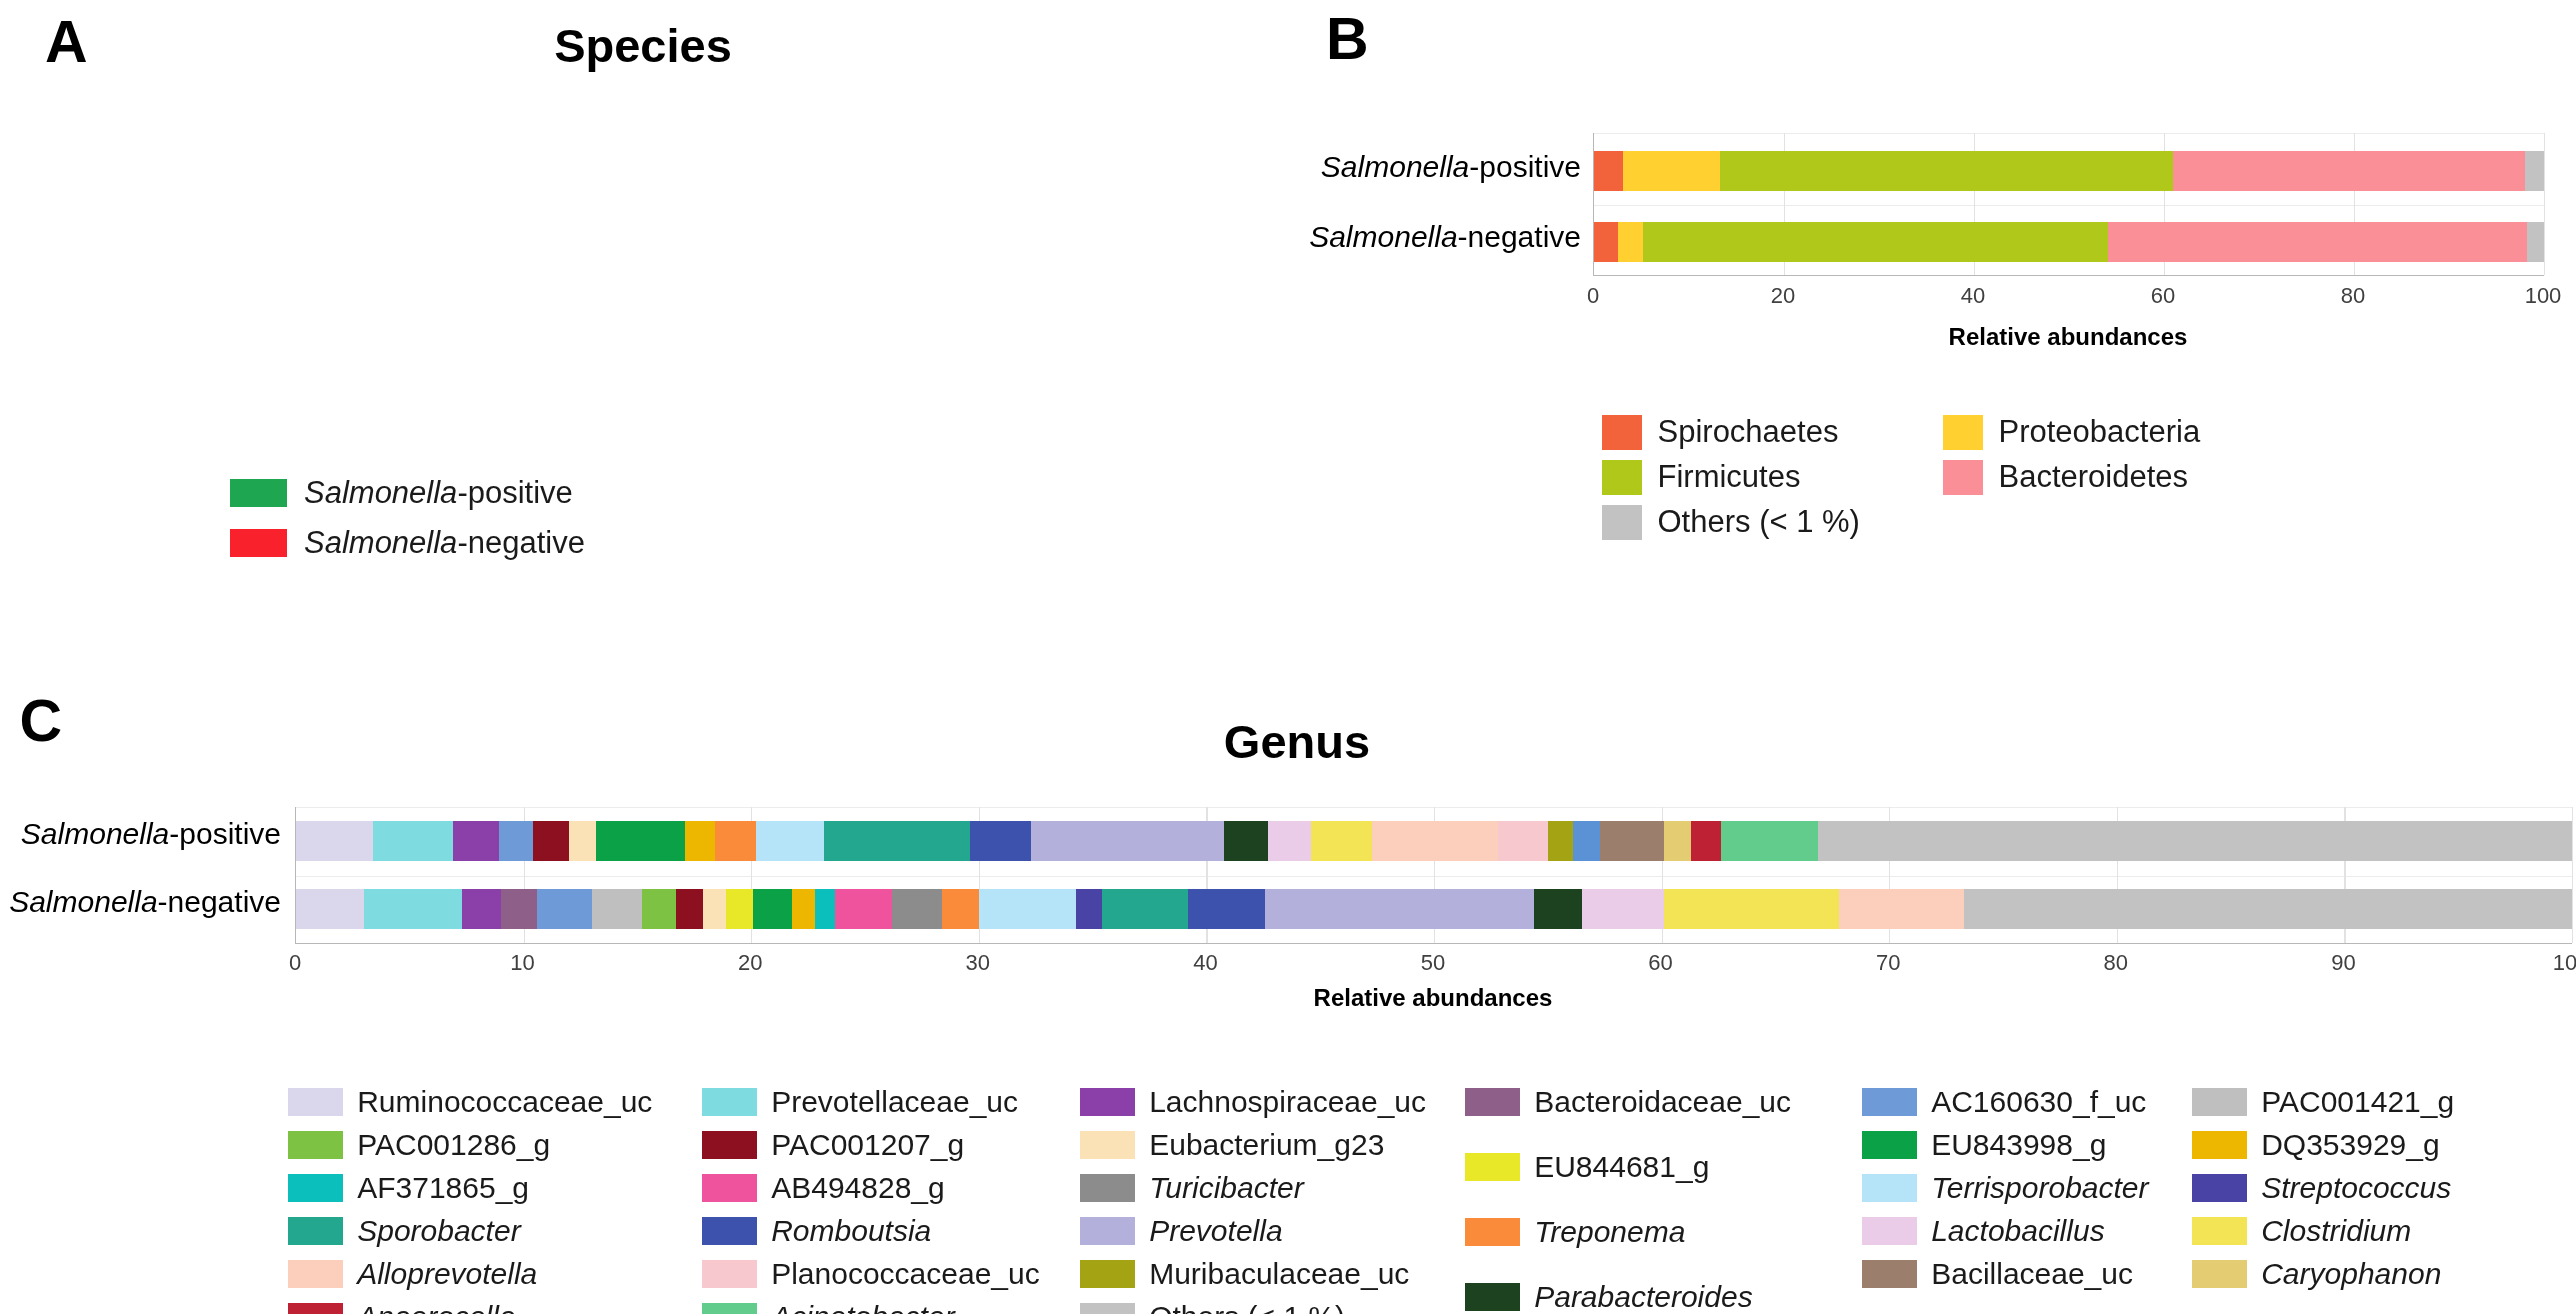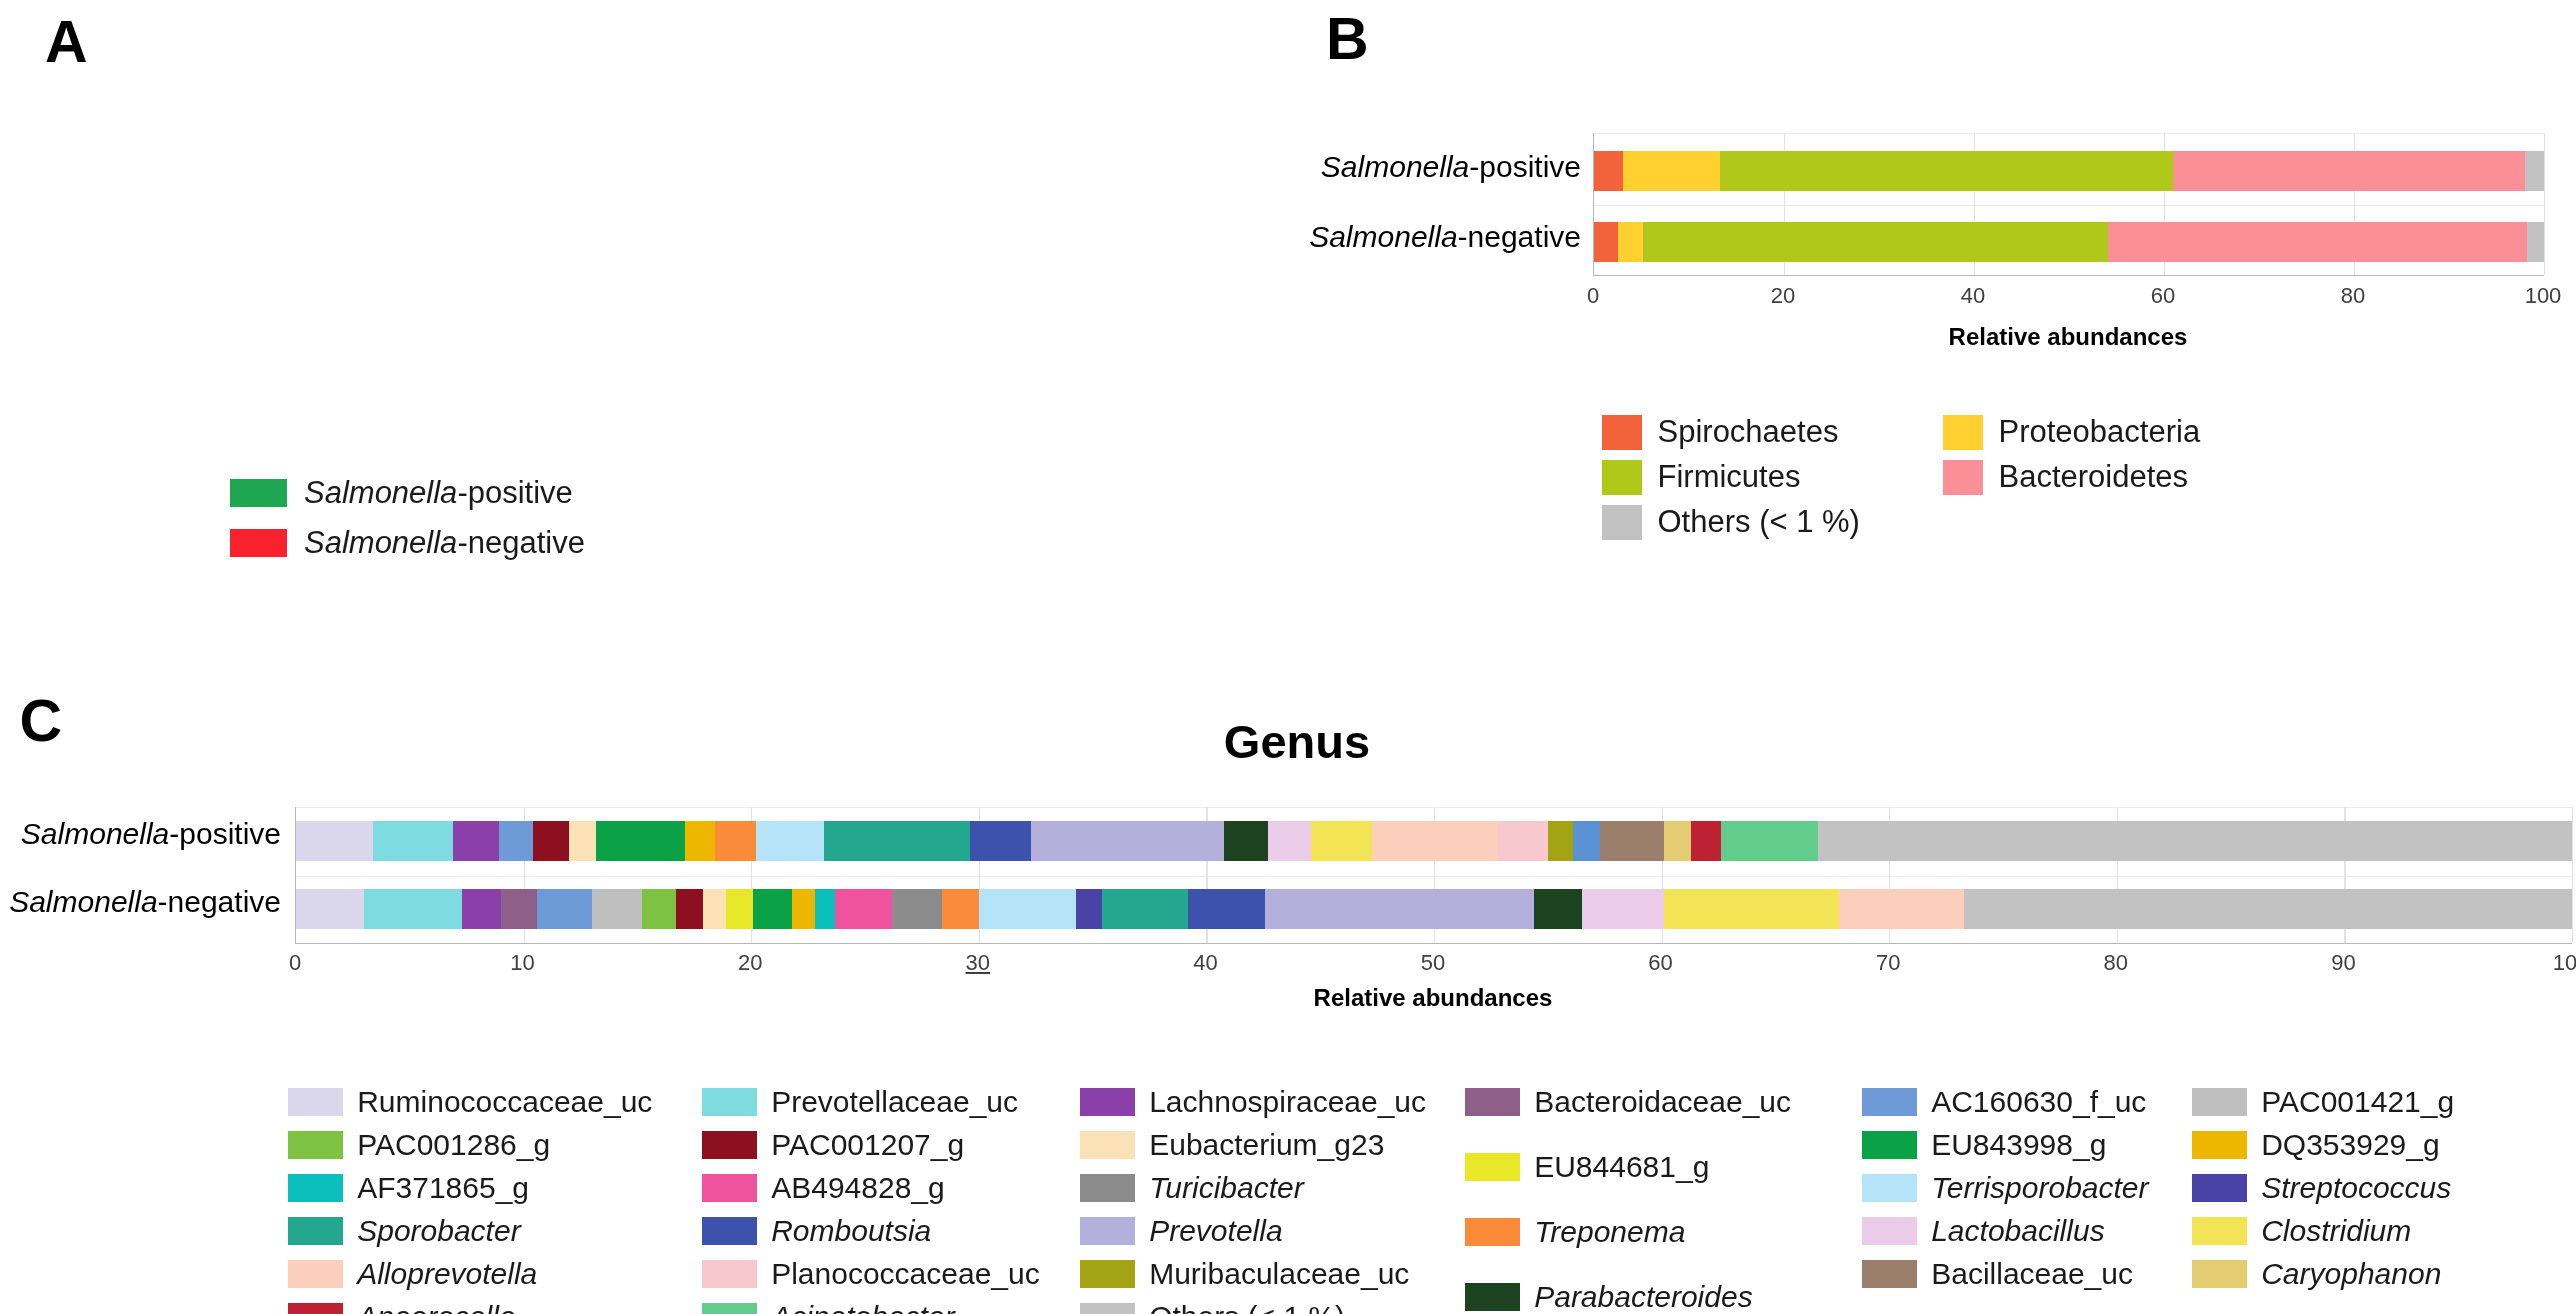--- a/index.html
+++ b/index.html
@@ -29,20 +29,21 @@
   .b-swatch{width:40px;height:35px;margin-right:15.5px;flex:0 0 auto;}
   .b-text{font-size:31px;white-space:nowrap;}
   i{font-style:italic;}
 </style>
 </head>
 <body>
 
 <div id="canvas">
 
   <div class="abs plabel" style="left:45px;top:7.8px;">A</div>
+  <div class="abs ptitle" style="left:381px;top:18px;width:524px;">Species</div>
 
 
   <div class="abs" style="left:230px;top:475px;">
     <div class="legend-row">
       <div class="swatch" style="background:#1fa650;"></div>
       <div class="legend-text"><i>Salmonella</i><span>-positive</span></div>
     </div>
     <div class="legend-row">
       <div class="swatch" style="background:#f9222c;"></div>
       <div class="legend-text"><i>Salmonella</i><span>-negative</span></div>
@@ -187,21 +188,21 @@
         <div class="bar-seg" title="Lactobacillus 3.6%" style="width: 3.6%; background: rgb(234, 203, 232);"></div>
         <div class="bar-seg" title="Clostridium 7.7%" style="width: 7.7%; background: rgb(242, 228, 85);"></div>
         <div class="bar-seg" title="Alloprevotella 5.5%" style="width: 5.5%; background: rgb(251, 207, 187);"></div>
         <div class="bar-seg" title="Others (&lt; 1 %) 26.7%" style="width: 26.7%; background: rgb(194, 194, 194);"></div>
       </div>
     </div>
   <div id="c-ticks" class="abs tickrow" style="left:295px;top:950px;width:2276px;height:26px;">
       <div class="tick-label" style="left: 0%;">0</div>
       <div class="tick-label" style="left: 10%;">10</div>
       <div class="tick-label" style="left: 20%;">20</div>
-      <div class="tick-label" style="left: 30%; text-decoration: underline;">30</div>
+      <div class="tick-label" style="left: 30%;">30</div>
       <div class="tick-label" style="left: 40%;">40</div>
       <div class="tick-label" style="left: 50%;">50</div>
       <div class="tick-label" style="left: 60%;">60</div>
       <div class="tick-label" style="left: 70%;">70</div>
       <div class="tick-label" style="left: 80%;">80</div>
       <div class="tick-label" style="left: 90%;">90</div>
       <div class="tick-label" style="left: 100%;">100</div>
     </div>
   <div class="abs xlabel" style="left:295px;top:984px;width:2276px;">Relative abundances</div>
   <div id="c-legend">

